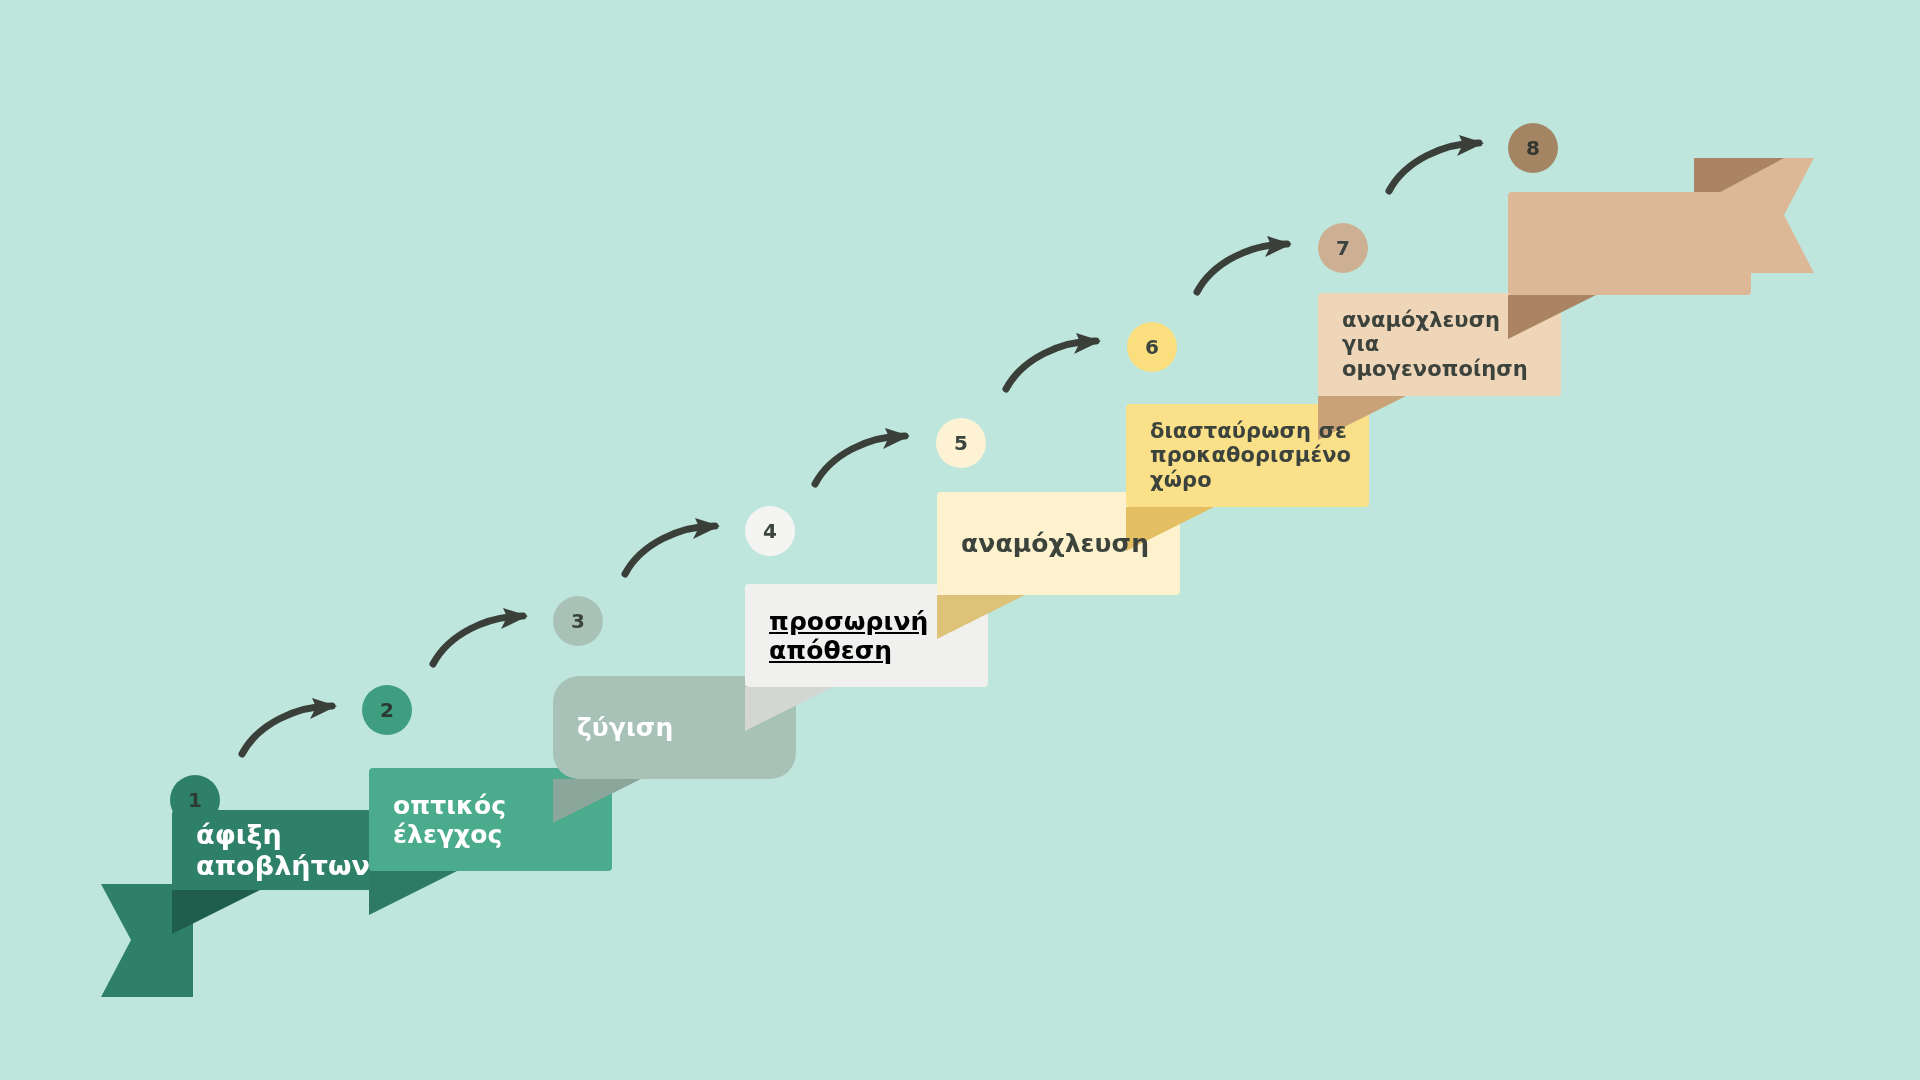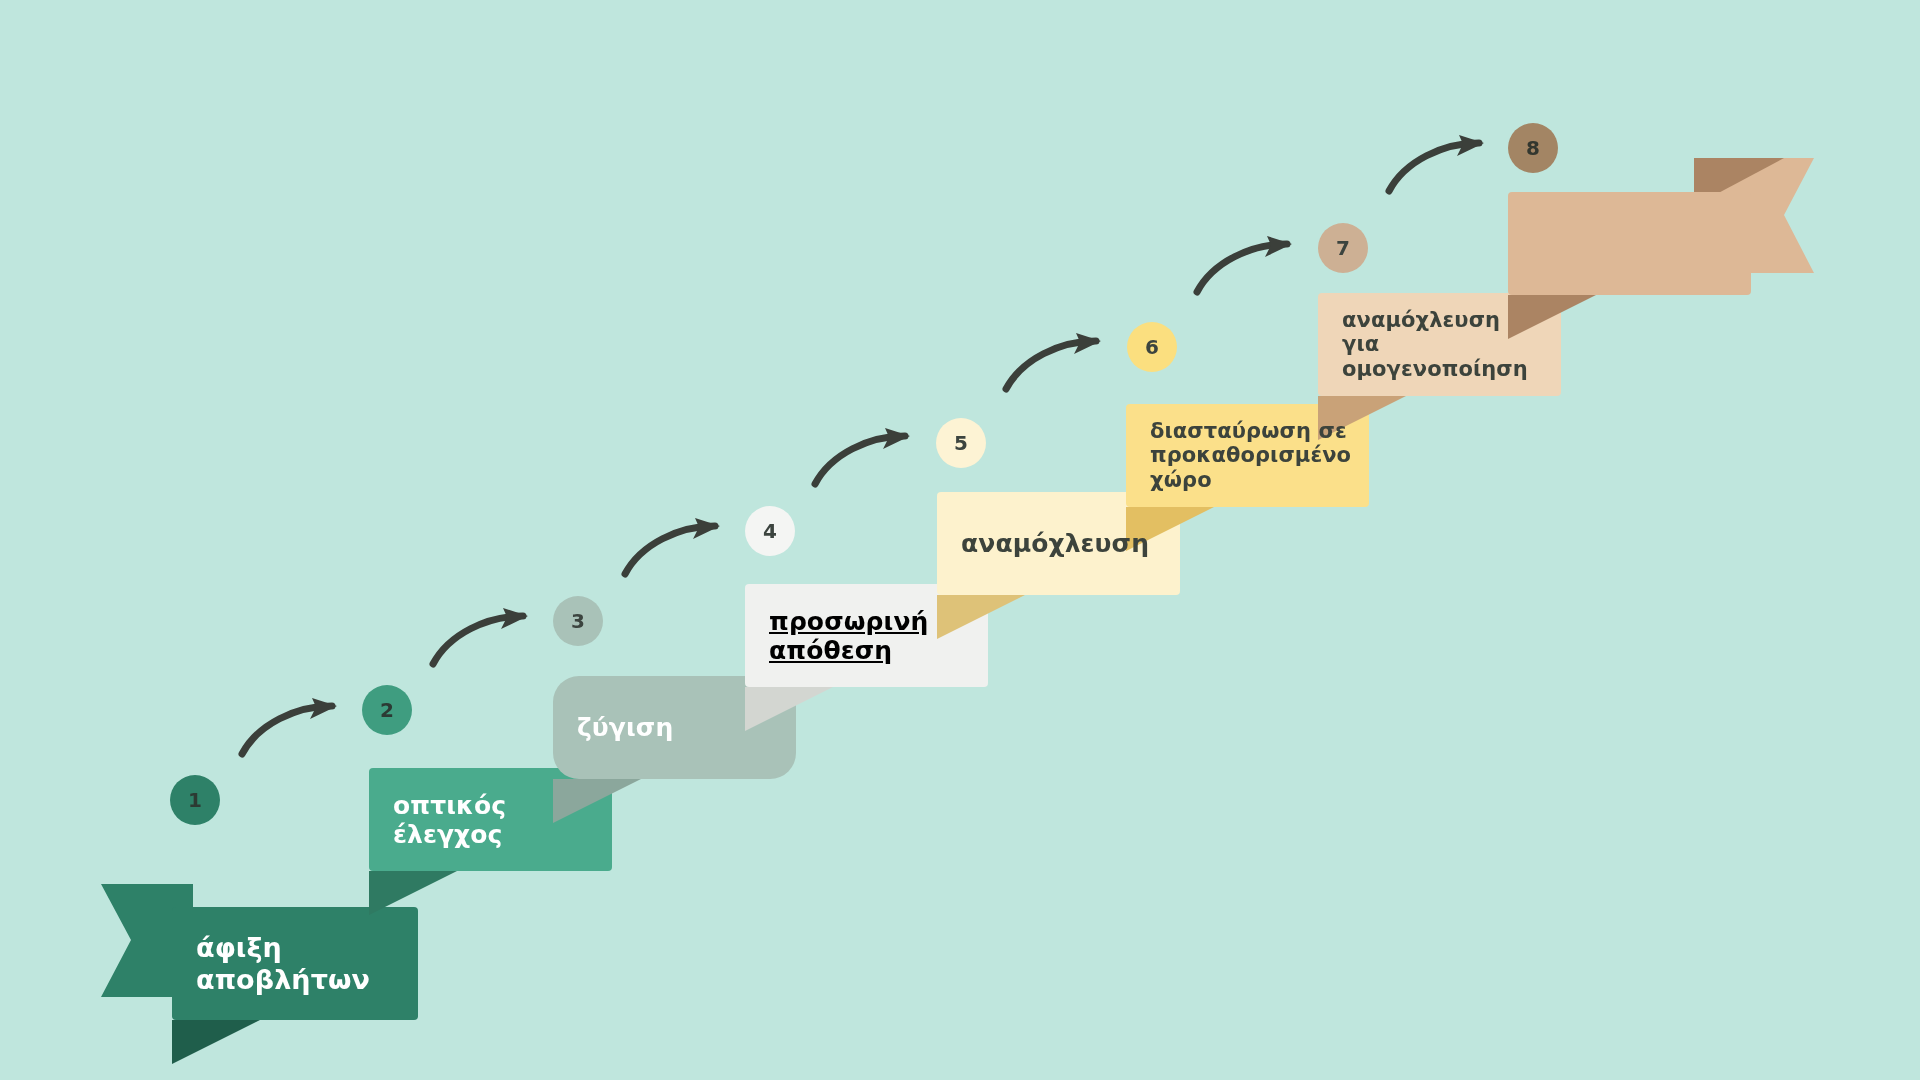--- a/index.html
+++ b/index.html
@@ -84,21 +84,21 @@
 </head>
 <body style="background: rgb(191, 230, 221);">
 
 <div id="stage" style="background: rgb(191, 230, 221);">
 
   <div class="step">
 
     <svg class="tail" style="left:101px; top:884px;" width="92" height="113" viewBox="0 0 92 113">
       <polygon points="0,0 92,0 92,113 0,113 30,56" fill="#2e8168"></polygon>
     </svg>
-    <div class="banner" style="left:172px; top:907px; width:246px; height:113px; background:#2e8168; padding-left:24px;">
+    <div class="banner" style="left:172px; top:810px; width:246px; height:80px; background:#2e8168; padding-left:24px;">
       <svg class="fold" style="left:0px; bottom:-44px; width:88px; height:44px;" viewBox="0 0 88 44">
         <polygon points="0,0 88,0 0,44" fill="#1f5e4b"></polygon>
       </svg>
       <span class="label" style="color:#ffffff; font-size:27px;">άφιξη
 αποβλήτων</span>
     </div>
     <div class="circle" style="left:170px; top:775px; width:50px; height:50px; background:#2e8168; color:#2c3a33;">
       <span>1</span>
     </div>
   </div>

